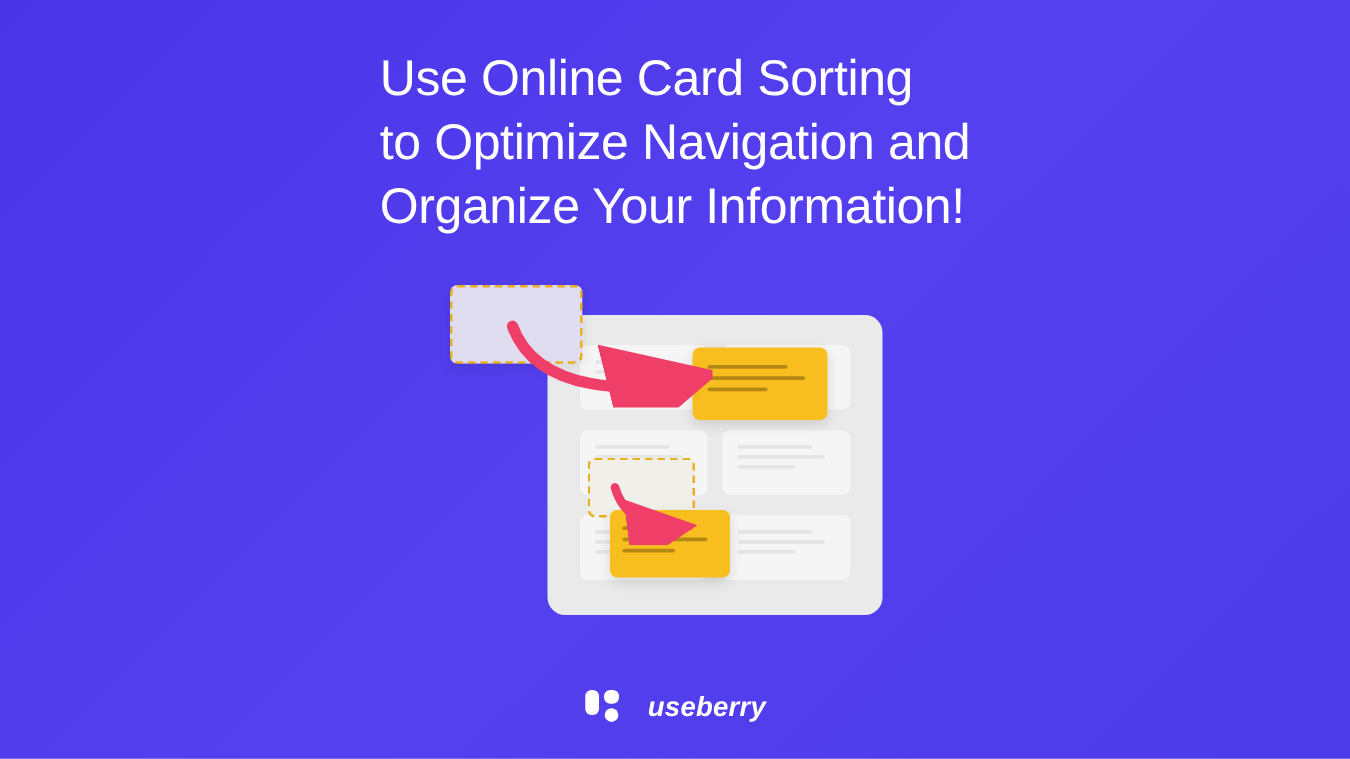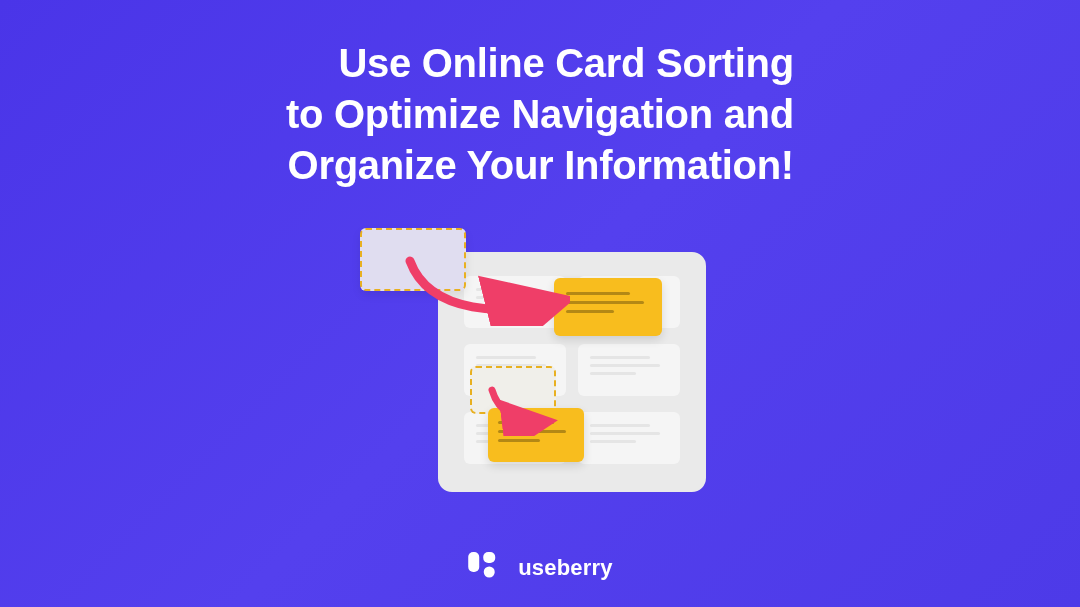--- a/index.html
+++ b/index.html
@@ -10,22 +10,22 @@
       font-family: -apple-system, BlinkMacSystemFont, 'Segoe UI', Helvetica, Arial, sans-serif;
       display: flex;
       flex-direction: column;
       align-items: center;
       padding-top: 38px;
       overflow: hidden;
     }
     .headline {
       color: #ffffff;
       font-size: 40px;
-      font-weight: 700;
-      text-align: right;
+      font-weight: 400;
+      text-align: left;
       line-height: 1.28;
       letter-spacing: -0.3px;
     }
     .illustration-wrap {
       position: relative;
       margin-top: 36px;
       width: 360px;
       height: 290px;
     }
     .panel {
@@ -85,22 +85,23 @@
     .arrow {
       position: absolute;
       pointer-events: none;
     }
     .brand {
       position: absolute;
       bottom: 26px;
       left: 50%;
       transform: translateX(-50%);
       display: flex;
-      align-items: flex-end;
+      align-items: center;
       gap: 21px;
+      font-style: italic;
     }
     .brand-name {
       color: #ffffff;
       font-size: 22px;
       font-weight: 600;
       letter-spacing: 0.2px;
     }
     .logo-svg { display: block; }
   </style>
 </head>

